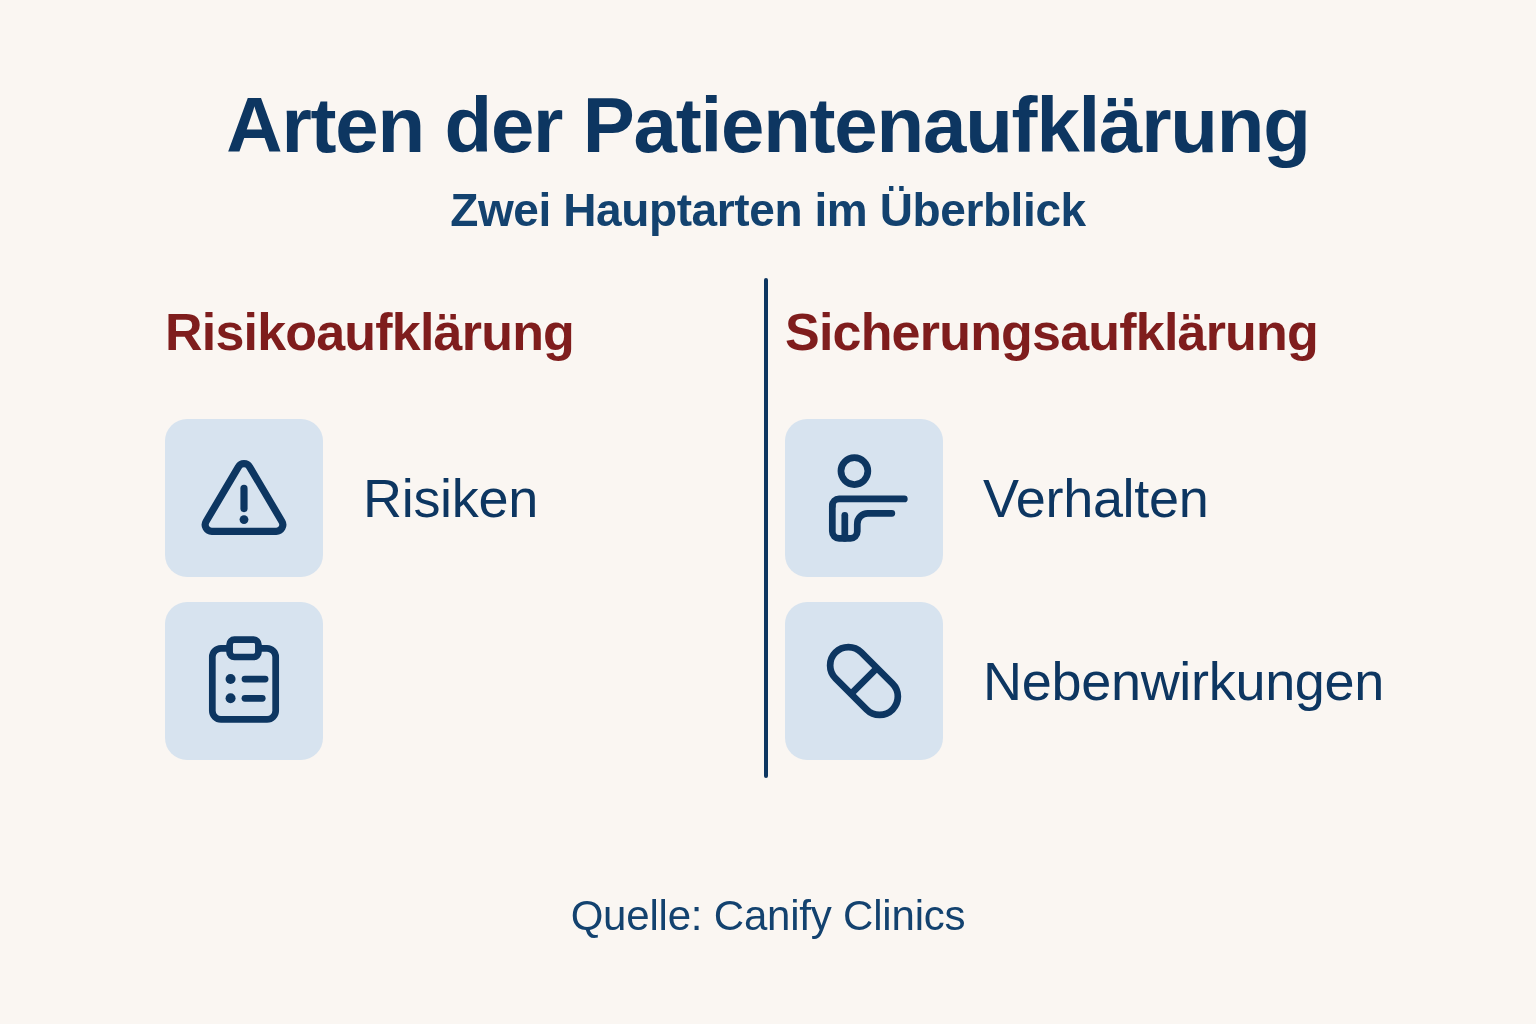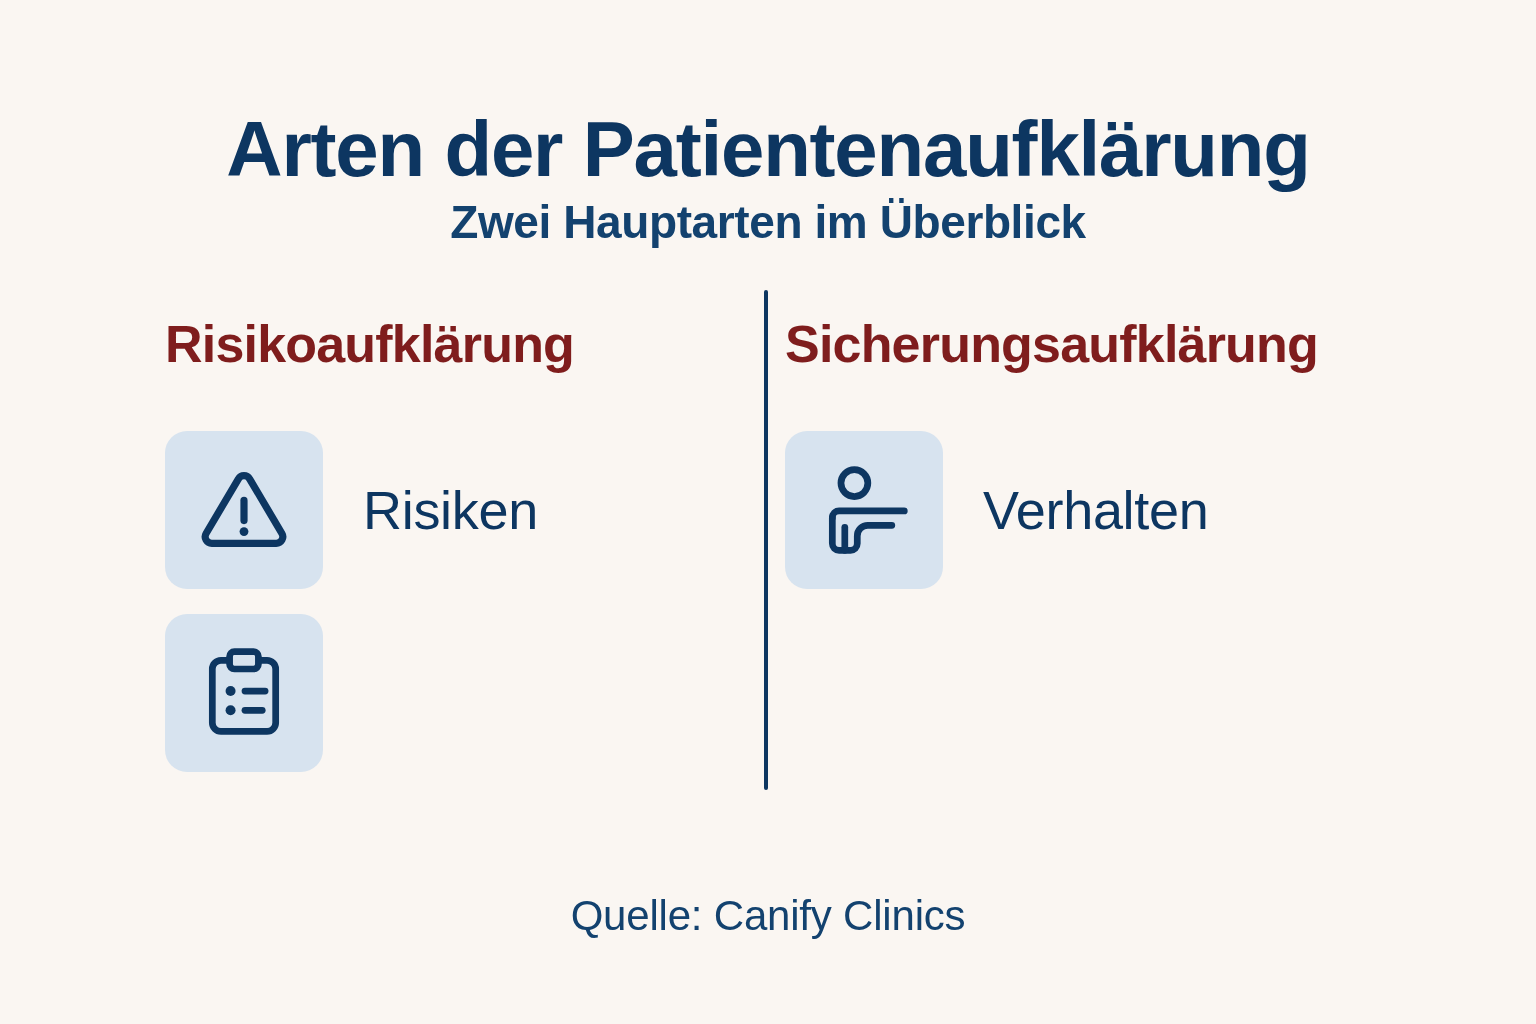--- a/index.html
+++ b/index.html
@@ -23,37 +23,37 @@
     box-sizing: border-box;
     display: flex;
     flex-direction: column;
     align-items: center;
   }
 
   
   .header {
     width: 100%;
     text-align: center;
-    padding-top: 110px;
+    padding-top: 86px;
   }
   .title {
     font-size: 78px;
     font-weight: 700;
     line-height: 1.02;
     letter-spacing: -1.2px;
     color: #0d3661;
     margin: 0;
     white-space: nowrap;
   }
   .subtitle {
     font-size: 46px;
     font-weight: 600;
     line-height: 1.05;
     color: #13426f;
-    margin: 8px 0 0 0;
+    margin: 20px 0 0 0;
     letter-spacing: -0.4px;
     white-space: nowrap;
   }
 
   
   .columns {
     position: relative;
     width: 1536px;
     height: 560px;
     margin-top: 44px;
@@ -200,20 +200,31 @@
             <svg viewBox="0 0 100 100" fill="none">
               <circle cx="40" cy="22" r="14" stroke="#0d3661" stroke-width="7"></circle>
               <path d="M17 58 a7 7 0 0 1 7 -7 h68" stroke="#0d3661" stroke-width="7" stroke-linecap="round" stroke-linejoin="round"></path>
               <path d="M17 58 v27 a7 7 0 0 0 7 7 h12 a7 7 0 0 0 7 -7 v-8 a11 11 0 0 1 11 -11 h25" stroke="#0d3661" stroke-width="7" stroke-linecap="round" stroke-linejoin="round"></path>
               <line x1="30" y1="68" x2="30" y2="92" stroke="#0d3661" stroke-width="7" stroke-linecap="round"></line>
             </svg>
           </span>
           <span class="item-label">Verhalten</span>
         </li>
 
+        <li class="item">
+          <span class="icon-tile">
+            <svg viewBox="0 0 100 100" fill="none">
+              <g transform="rotate(-45 50 50)">
+                <rect x="31" y="8" width="38" height="84" rx="19" stroke="#0d3661" stroke-width="7"></rect>
+                <line x1="31" y1="50" x2="69" y2="50" stroke="#0d3661" stroke-width="7"></line>
+              </g>
+            </svg>
+          </span>
+          <span class="item-label">Nebenwirkungen</span>
+        </li>
 
       </ul>
     </div>
 
   </div>
 
   <div class="footer">
     <p class="source">Quelle: Canify Clinics</p>
   </div>
 

